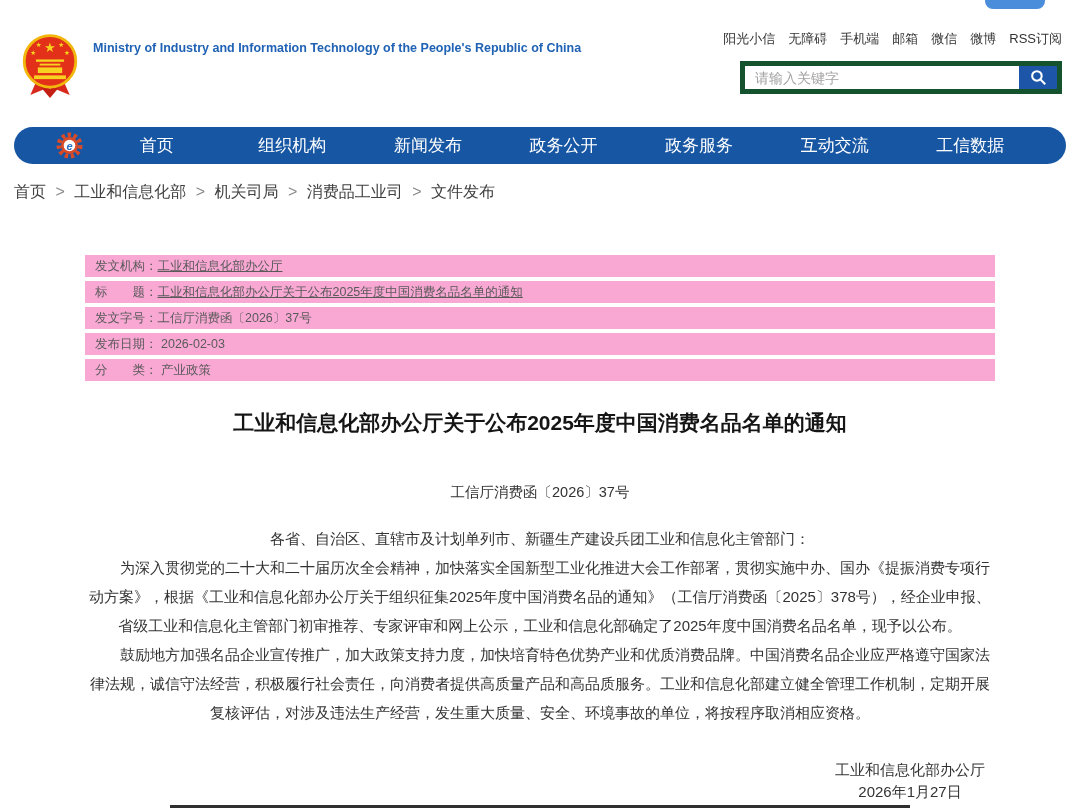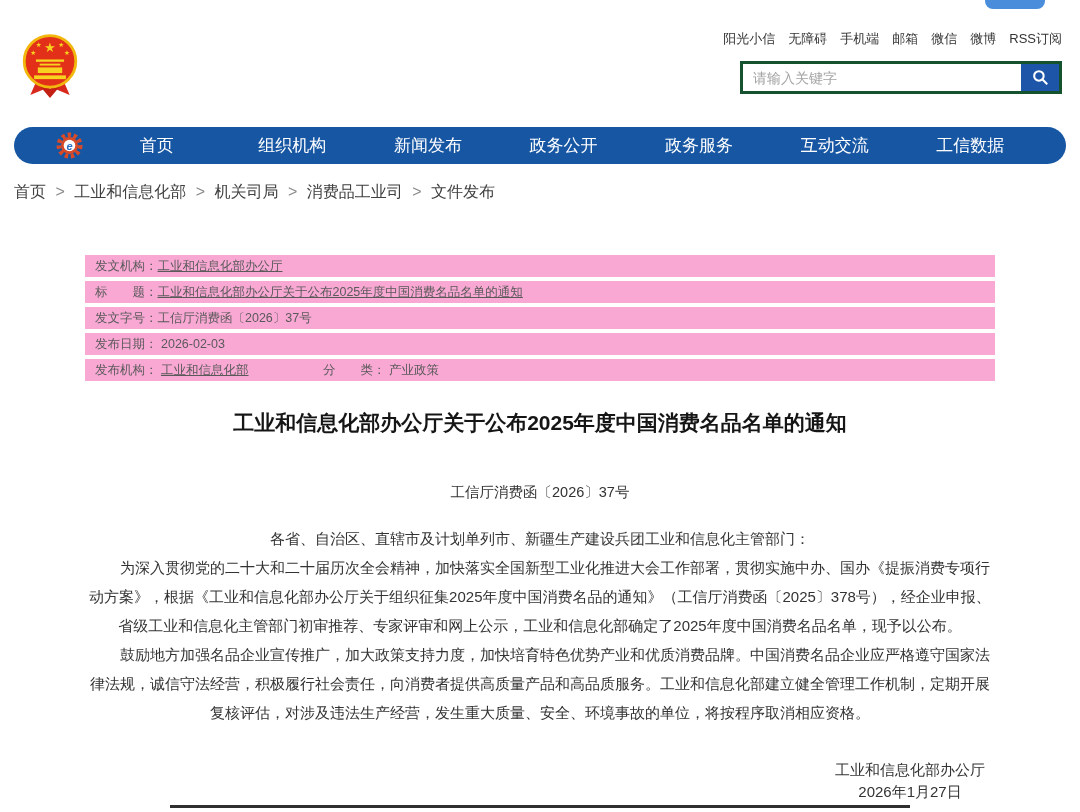--- a/index.html
+++ b/index.html
@@ -25,21 +25,21 @@
   .site-subtitle { font-size:12.5px; font-weight:bold; color:#2062b4; margin-top:6px; white-space:nowrap; }
 
   .header-right { width:322px; margin-top:4px; flex:0 0 auto; }
   .top-links { display:flex; align-items:center; justify-content:flex-end;
     font-size:13px; color:#333; white-space:nowrap; }
   .top-links a { margin-left:13px; color:#333; }
   .robot-icon { width:17px; height:17px; display:inline-block; vertical-align:middle; }
   .top-links a.first { margin-left:4px; }
 
   .search-box { margin-top:13px; display:flex; height:33px;
-    border:3px solid #14532d; background:#fff; }
+    border:5px solid #14532d; background:#fff; }
   .search-input { flex:1; border:none; outline:none; padding:0 10px;
     font-size:14px; color:#333; font-family:inherit; }
   .search-input::placeholder { color:#a3a3a3; }
   .search-btn { width:38px; background:#1d56a8; border:none; cursor:pointer;
     display:flex; align-items:center; justify-content:center; padding:0; }
 
   
   .nav { margin:23px 14px 0 14px; height:37px; background:#1656a3;
     border-radius:19px; display:flex; align-items:center; padding:0 28px; }
   .nav-logo { width:27px; height:27px; margin:0 6px 0 14px; flex:0 0 auto; }
@@ -88,20 +88,21 @@
       <text x="20" y="15" text-anchor="middle" font-size="7" fill="#f7d21e">★</text>
       <text x="44" y="15" text-anchor="middle" font-size="7" fill="#f7d21e">★</text>
       <text x="14" y="23" text-anchor="middle" font-size="7" fill="#f7d21e">★</text>
       <text x="50" y="23" text-anchor="middle" font-size="7" fill="#f7d21e">★</text>
       <rect x="17" y="28" width="30" height="2.5" fill="#f7d21e"></rect>
       <rect x="21" y="32.5" width="22" height="2" fill="#f7d21e"></rect>
       <rect x="19" y="36.5" width="26" height="6" fill="#f7d21e"></rect>
       <rect x="15" y="45" width="34" height="4" fill="#f7d21e"></rect>
     </svg>
     <div class="brand-text">
+      <div class="site-subtitle">Ministry of Industry and Information Technology of the People's Republic of China</div>
     </div>
   </div>
 
   <div class="header-right">
     <div class="top-links">
       <svg class="robot-icon" viewBox="0 0 20 20">
         <circle cx="10" cy="2.6" r="1.6" fill="#f5c40e"></circle>
         <rect x="9.4" y="3.5" width="1.2" height="2" fill="#6fa8e8"></rect>
         <rect x="3" y="5.5" width="14" height="11" rx="4.5" fill="#6fa8e8"></rect>
         <circle cx="7.5" cy="11" r="1.4" fill="#ffffff"></circle>
@@ -170,24 +171,20 @@
       <span class="meta-label">发文字号：</span>
       <span>工信厅消费函〔2026〕37号</span>
     </div>
     <div class="meta-row">
       <span class="meta-pair">
         <span class="meta-label">发布日期：</span>
         <span>2026-02-03</span>
       </span>
     </div>
     <div class="meta-row">
-      <span class="meta-pair first">
-        <span class="meta-label">发布机构：</span>
-        <a class="meta-link">工业和信息化部</a>
-      </span>
       <span class="meta-pair">
         <span class="meta-label">分　　类：</span>
         <span>产业政策</span>
       </span>
     </div>
   </div>
 
   <h1 class="article-title">工业和信息化部办公厅关于公布2025年度中国消费名品名单的通知</h1>
 
   <div class="doc-number">工信厅消费函〔2026〕37号</div>

